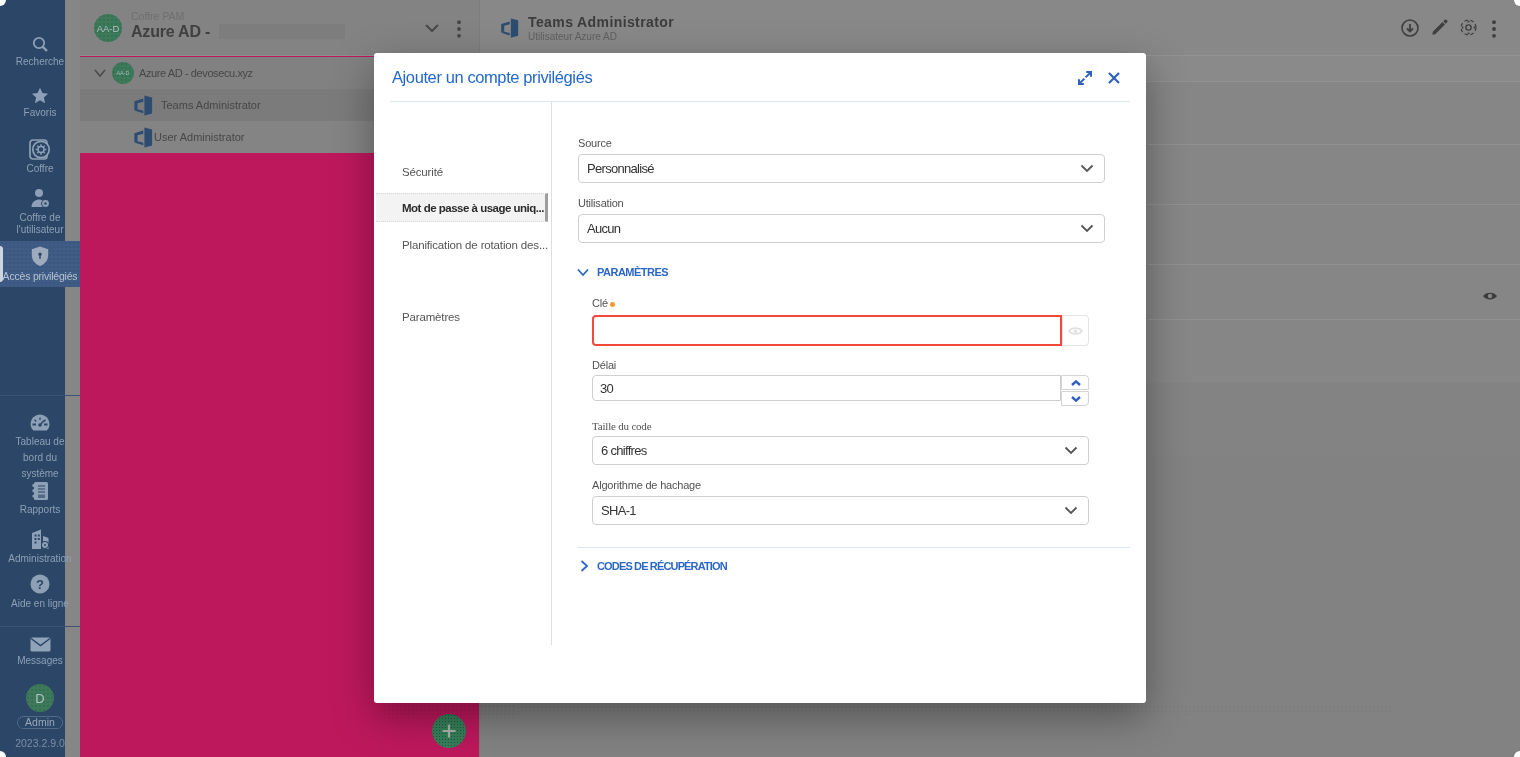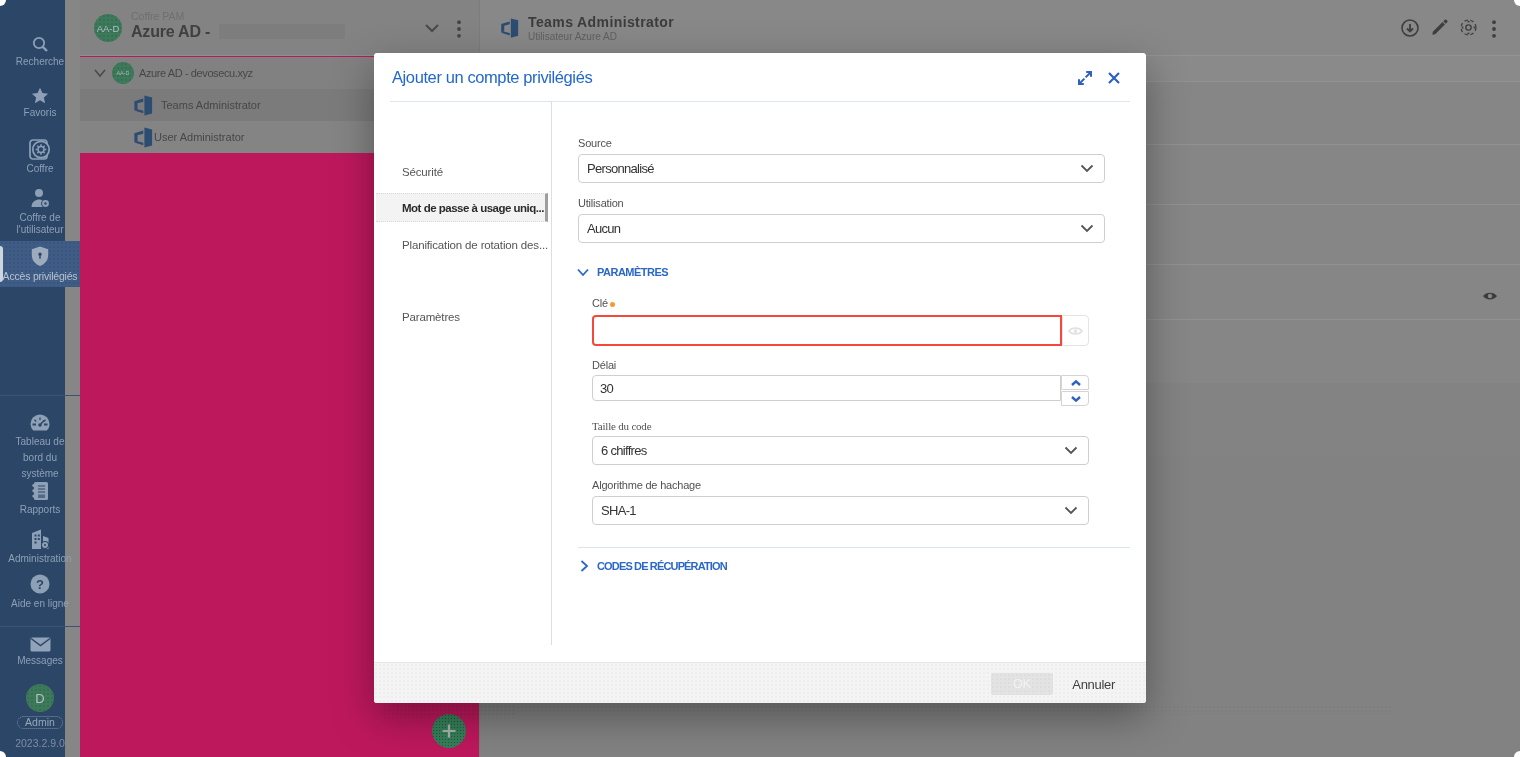--- a/index.html
+++ b/index.html
@@ -344,20 +344,16 @@
     </div>
 
     <div style="position:absolute;left:27px;top:446px;width:552px;height:1px;background:#dbe4ee;"></div>
 
     <svg style="position:absolute;left:29px;top:459px;" width="9" height="12" viewBox="0 0 9 12">
         <path d="M1.5 1 L7 6 L1.5 11" stroke="#2a67c6" stroke-width="1.8" fill="none"></path>
       </svg>
     <div class="sect-head" style="left:46px;top:459px;letter-spacing:-0.85px;">CODES DE RÉCUPÉRATION</div>
   </div>
 
-  <div class="m-footer">
-    <div class="btn-ok">OK</div>
-    <div class="btn-cancel">Annuler</div>
-  </div>
 </div>
 
 <div class="abs" style="right:-6px;top:-6px;width:12px;height:12px;background:#fff;border-radius:50%;z-index:5;"></div>
 <div class="abs" style="right:-6px;bottom:-6px;width:12px;height:12px;background:#fff;border-radius:50%;z-index:5;"></div>
 
 </body></html>

